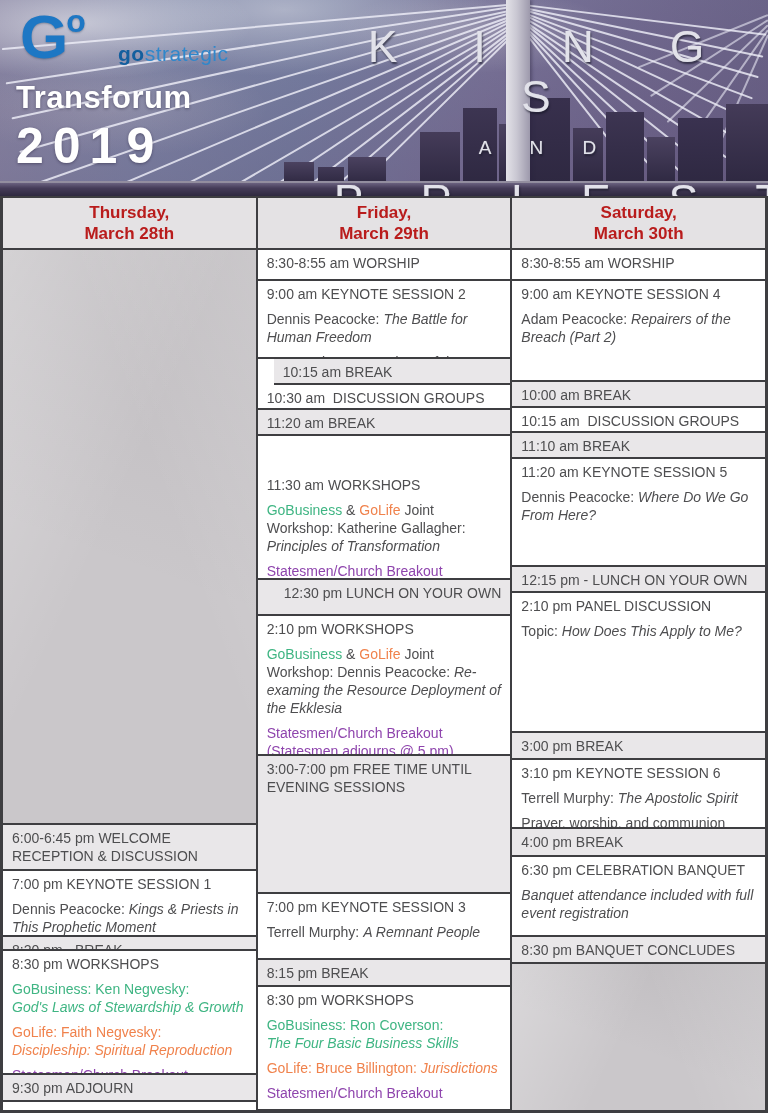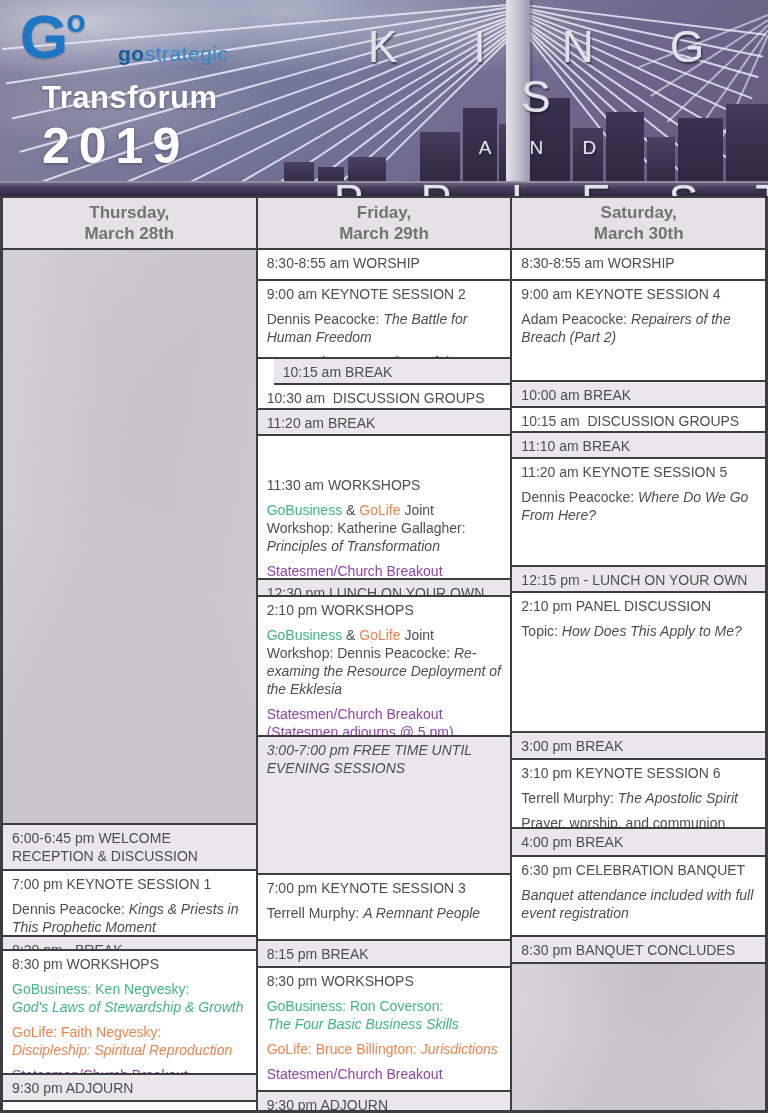--- a/index.html
+++ b/index.html
@@ -27,38 +27,38 @@
     border-top:2px solid rgba(225,222,235,0.55);}
 
   .logo{position:absolute;left:20px;top:6px;z-index:6;line-height:1;}
   .logo .g{font-size:62px;font-weight:bold;color:#1d77c4;text-shadow:0 1px 2px rgba(20,40,70,0.35);}
   .logo .o{font-size:32px;font-weight:bold;color:#1d77c4;position:relative;top:-26px;left:-2px;
            text-shadow:0 1px 2px rgba(20,40,70,0.35);}
   .brand{position:absolute;left:118px;top:42px;z-index:6;font-size:21px;letter-spacing:0.5px;}
   .brand .b1{font-weight:bold;color:#135f9e;}
   .brand .b2{color:#2f87cb;}
 
-  .eventblock{position:absolute;left:42px;top:82px;z-index:6;color:#fff;line-height:1;}
+  .eventblock{position:absolute;left:16px;top:82px;z-index:6;color:#fff;line-height:1;}
   .ev-name{font-size:31px;font-weight:bold;letter-spacing:0.5px;text-shadow:0 1px 3px rgba(30,25,50,0.45);}
   .ev-year{font-size:50px;font-weight:bold;letter-spacing:9px;margin-top:8px;text-shadow:0 1px 3px rgba(30,25,50,0.45);}
 
   .title{position:absolute;top:22px;right:8px;width:440px;text-align:center;z-index:6;
          color:#e2e2ea;text-shadow:1px 2px 2px rgba(22,22,38,0.65), 0 0 1px rgba(255,255,255,0.5);}
   .t-kings{font-size:44px;letter-spacing:32px;padding-left:24px;}
   .t-and{font-size:19px;letter-spacing:17px;padding-left:12px;margin-top:15px;}
   .t-priests{font-size:44px;letter-spacing:23px;padding-left:14px;margin-top:17px;white-space:nowrap;}
 
   
   .table{position:absolute;left:0;top:196px;width:768px;height:917px;box-sizing:border-box;
          border:3px solid #3e3e41;border-top-width:2px;display:flex;overflow:hidden;background:#fff;}
   .col{flex:1 1 0;display:flex;flex-direction:column;border-right:2px solid #3e3e41;min-width:0;}
   .col:last-child{border-right:none;}
   .colheader{height:52px;box-sizing:border-box;background:#e4e2e4;border-bottom:2px solid #3e3e41;
     display:flex;flex-direction:column;align-items:center;justify-content:center;
-    font-weight:bold;font-size:17px;line-height:21px;color:#737373;flex:0 0 auto;}
+    font-weight:bold;font-size:17px;line-height:21px;color:#b91c1c;flex:0 0 auto;}
   .cell{box-sizing:border-box;border-bottom:2px solid #3e3e41;padding:4px 9px 2px;
         font-size:14px;color:#4e4e50;overflow:hidden;flex:0 0 auto;}
   .cell.white{background:#ffffff;}
   .cell.gray{background:#e9e7e9;}
   .cell.empty{background:#cac7ca;padding:0;
     background-image:
       linear-gradient(115deg, rgba(255,255,255,0.30) 0%, rgba(255,255,255,0) 45%),
       linear-gradient(250deg, rgba(255,255,255,0.18) 0%, rgba(255,255,255,0) 40%),
       linear-gradient(200deg, rgba(90,85,92,0.10) 0%, rgba(90,85,92,0) 55%);}
   .cell p{margin:0 0 7px;line-height:18px;white-space:pre-wrap;}
@@ -189,29 +189,29 @@
           <p><span>10:30 am  DISCUSSION GROUPS</span></p>
         </div>
         <div class="cell gray" style="height: 26px;">
           <p><span>11:20 am BREAK</span></p>
         </div>
         <div class="cell white" style="height: 108px; margin-top: 36px;">
           <p><span>11:30 am WORKSHOPS</span></p>
           <p><span class="gr">GoBusiness</span><span> &amp; </span><span class="or">GoLife</span><span> Joint Workshop: Katherine Gallagher: </span><span class="it">Principles of Transformation</span></p>
           <p><span class="pu">Statesmen/Church Breakout</span></p>
         </div>
-        <div class="cell gray" style="height: 17px;">
+        <div class="cell gray" style="height: 36px; text-align: right;">
           <p><span>12:30 pm LUNCH ON YOUR OWN</span></p>
         </div>
         <div class="cell white" style="height: 140px;">
           <p><span>2:10 pm WORKSHOPS</span></p>
           <p><span class="gr">GoBusiness</span><span> &amp; </span><span class="or">GoLife</span><span> Joint Workshop: Dennis Peacocke: </span><span class="it">Re-examing the Resource Deployment of the Ekklesia</span></p>
           <p><span class="pu">Statesmen/Church Breakout (Statesmen adjourns @ 5 pm)</span></p>
         </div>
-        <div class="cell gray" style="height: 138px; font-style: italic;">
+        <div class="cell gray" style="height: 138px;">
           <p><span>3:00-7:00 pm FREE TIME UNTIL EVENING SESSIONS</span></p>
         </div>
         <div class="cell white" style="height: 66px;">
           <p><span>7:00 pm KEYNOTE SESSION 3</span></p>
           <p><span>Terrell Murphy: </span><span class="it">A Remnant People</span></p>
         </div>
         <div class="cell gray" style="height: 27px;">
           <p><span>8:15 pm BREAK</span></p>
         </div>
         <div class="cell white" style="height: 124px;">

